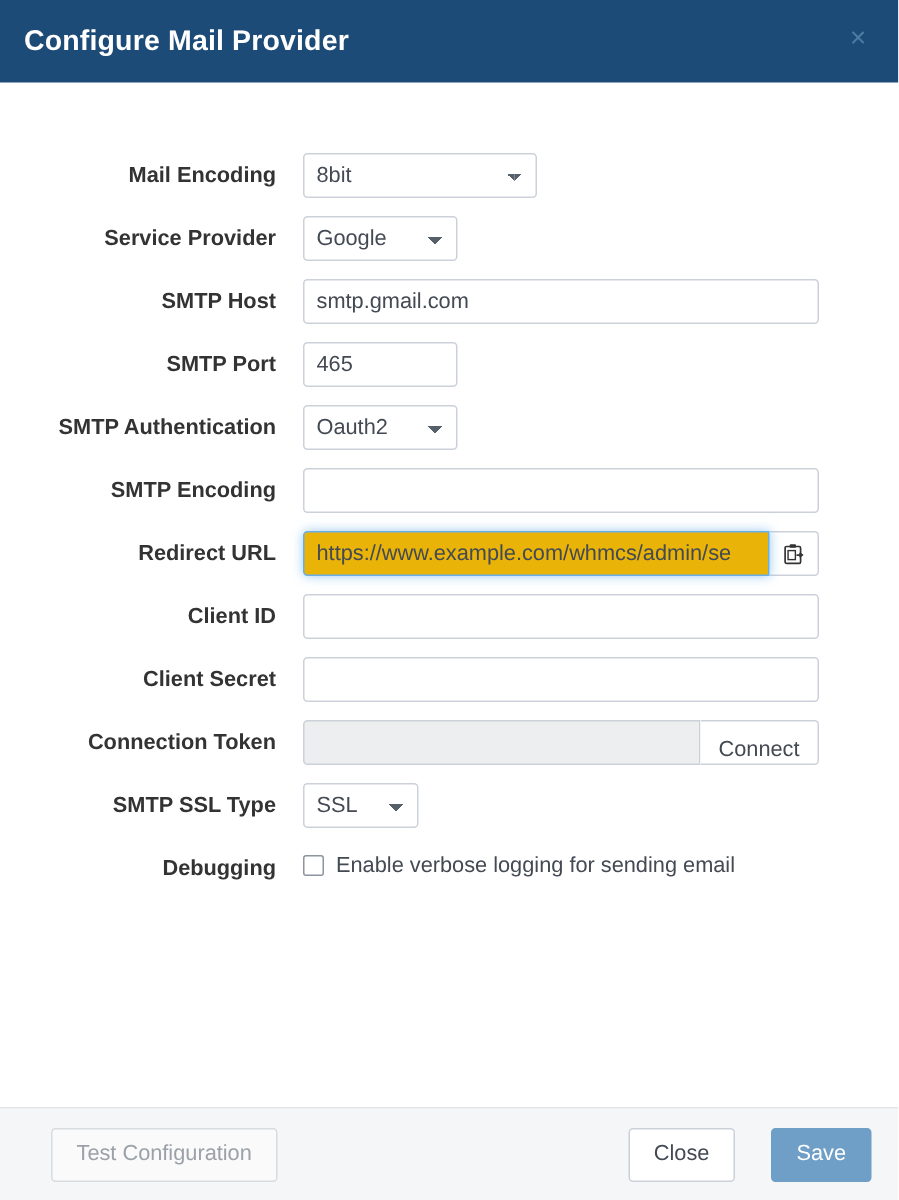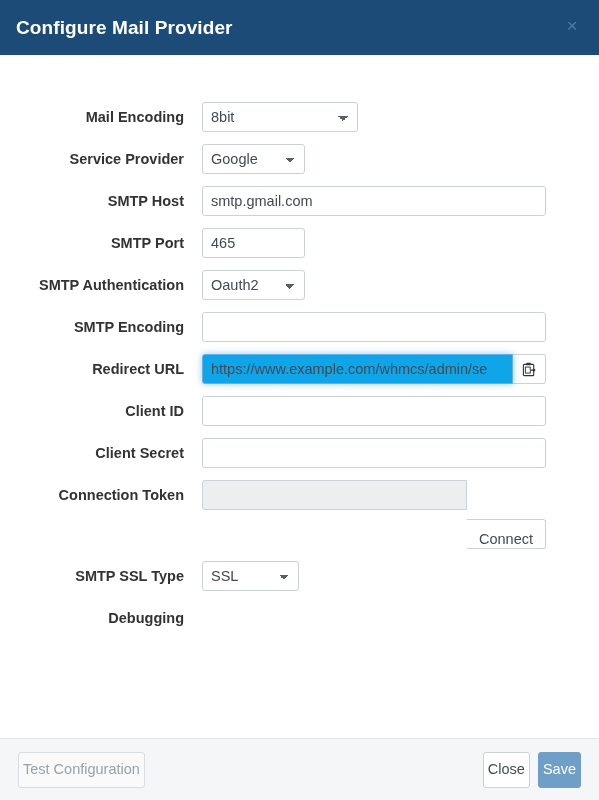--- a/index.html
+++ b/index.html
@@ -116,21 +116,21 @@
       calc(100% - 9px) 13px;
     background-size: 5px 5px, 5px 5px;
     background-repeat: no-repeat;
     cursor: pointer;
   }
 
   .w-full { width: 344px; }
   .w-sm   { width: 156px; }
   .w-md   { width: 103px; }
   .w-port { width: 103px; }
-  .w-ssl  { width: 97px;  }
+  .w-ssl  { width: 77px;  }
 
   
   .doc-link {
     display: inline-flex;
     align-items: center;
     gap: 6px;
     margin-top: 6px;
     color: #2a4d7f;
     font-size: 14.5px;
     text-decoration: none;
@@ -139,21 +139,21 @@
   }
   .doc-icon { display: inline-block; width: 13px; height: 14px; flex: none; }
 
   
   .input-group { display: flex; align-items: stretch; width: 344px; }
   .input-group input.fc {
     flex: 1 1 auto;
     min-width: 0;
     border-top-right-radius: 0;
     border-bottom-right-radius: 0;
-    background: #0ea5e9;
+    background: #eab308;
     border-color: #66afe9;
     box-shadow: 0 0 7px rgba(102,175,233,0.65);
     position: relative;
     z-index: 2;
   }
   .copy-btn {
     width: 33px;
     height: 30px;
     border: 1px solid #ccd1d9;
     border-left: none;
@@ -183,21 +183,20 @@
     border: 1px solid #ccd1d9;
     border-left: none;
     border-top-right-radius: 3px;
     border-bottom-right-radius: 3px;
     background: #ffffff;
     color: #434a54;
     font-family: "Liberation Sans", sans-serif;
     font-size: 14.5px;
     cursor: pointer;
     white-space: nowrap;
-    margin-top: 39px;
   }
 
   
   .check-wrap {
     display: flex;
     align-items: center;
     gap: 8px;
     padding-top: 5px;
   }
   .check-box {
@@ -223,24 +222,25 @@
     background: #f5f6f7;
     display: flex;
     align-items: center;
     padding: 0 18px;
   }
   .btn {
     font-family: "Liberation Sans", sans-serif;
     font-size: 14.5px;
     border-radius: 3px;
     height: 36px;
-    padding: 0 4px;
+    padding: 0 16px;
     cursor: pointer;
     border: 1px solid transparent;
     line-height: 1;
+    margin-left: 16px;
   }
   .btn-test {
     background: #fafafa;
     border-color: #d8dcdf;
     color: #9aa1a8;
   }
   .btn-close {
     background: #ffffff;
     border-color: #ccd1d9;
     color: #434a54;
@@ -359,20 +359,26 @@
       <div class="form-label">SMTP SSL Type</div>
       <div class="form-control-wrap">
         <select class="fc w-ssl">
           <option>SSL</option>
         </select>
       </div>
     </div>
 
     <div class="form-row">
       <div class="form-label">Debugging</div>
+      <div class="form-control-wrap">
+        <div class="check-wrap">
+          <span class="check-box"></span>
+          <span class="check-label">Enable verbose logging for sending email</span>
+        </div>
+      </div>
     </div>
 
   </div>
 
   <div class="modal-footer">
     <button class="btn btn-test">Test Configuration</button>
     <div class="footer-spacer"></div>
     <button class="btn btn-close">Close</button>
     <button class="btn btn-save">Save</button>
   </div>

